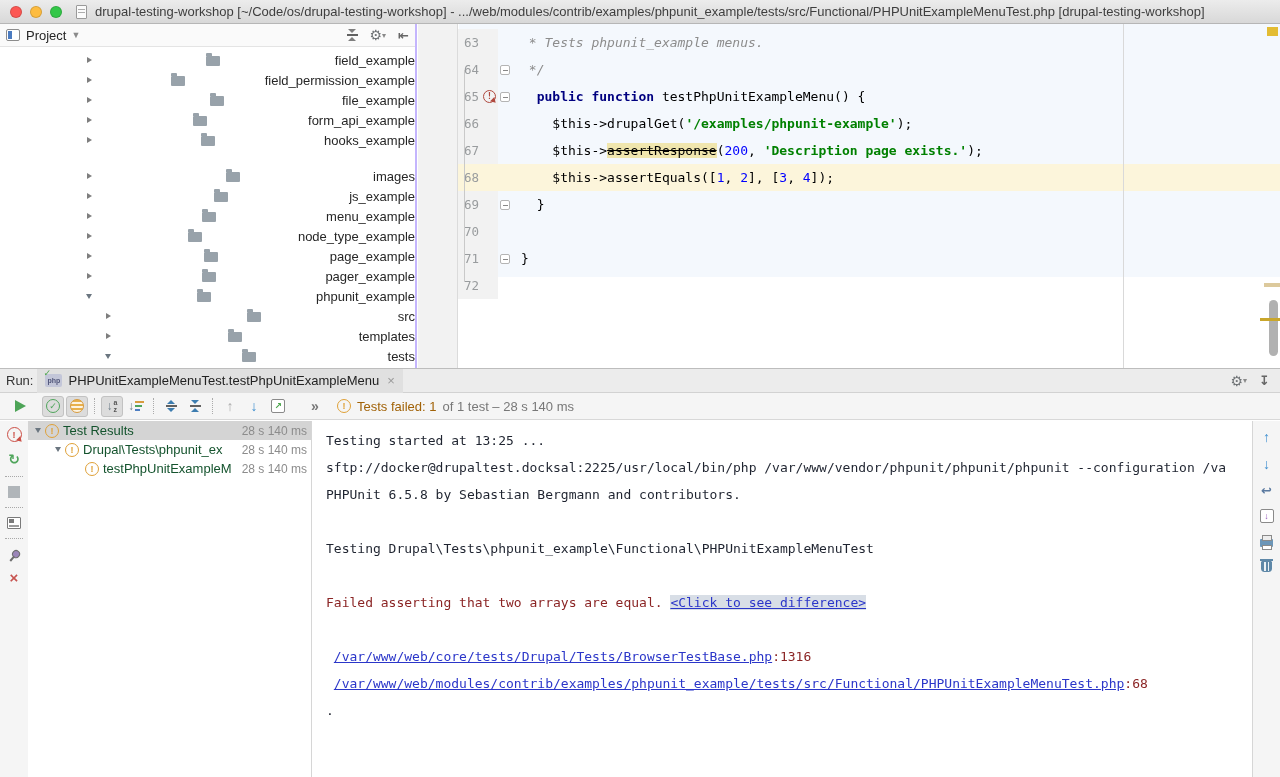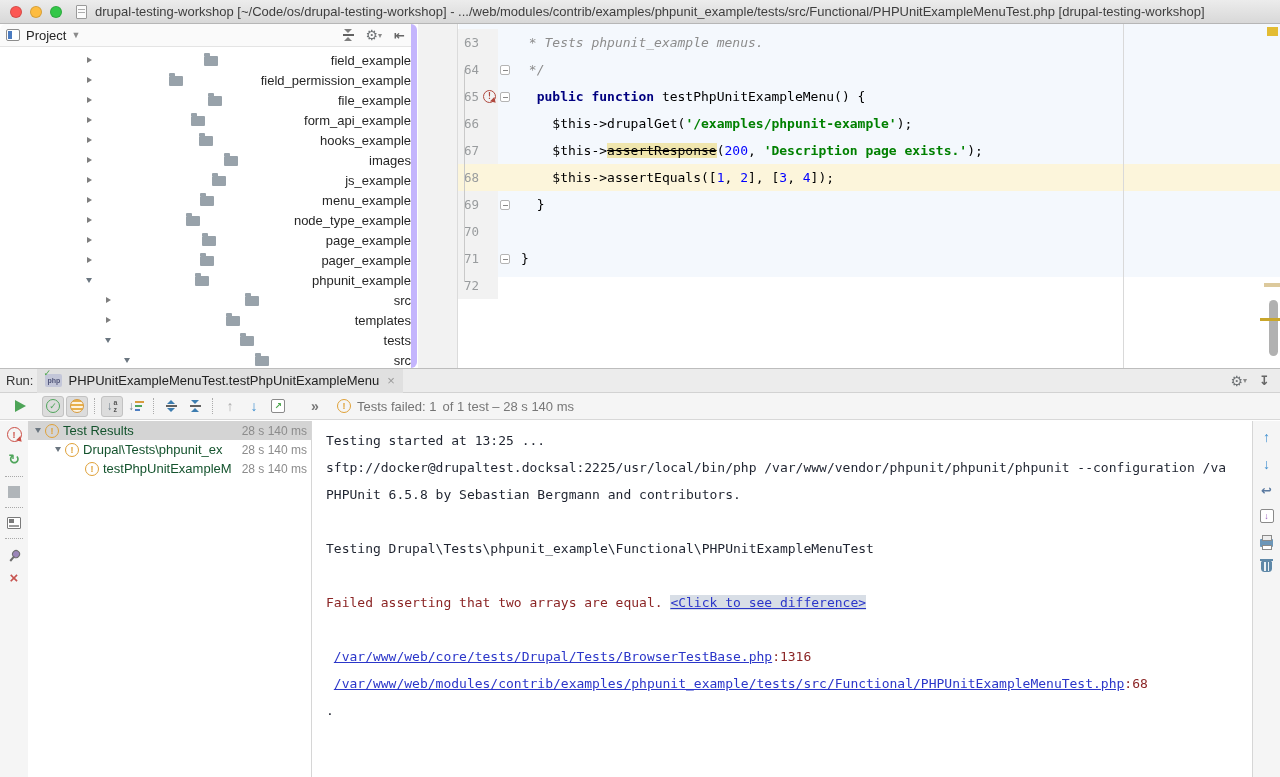--- a/index.html
+++ b/index.html
@@ -13,21 +13,21 @@
   .light { width:12px; height:12px; border-radius:50%; margin-left:8px; border:0.5px solid rgba(0,0,0,.15); }
   .l-red{ background:#FC5753; margin-left:10px;} .l-yel{background:#FDBC40;} .l-grn{background:#33C748;}
   .doc-ic { width:11px; height:14px; background:#FbFbFb; border:1px solid #9A9A9A; border-radius:1px;
     margin-left:14px; position:relative; }
   .doc-ic::after{ content:""; position:absolute; left:1px; top:3px; width:7px; height:6px;
     background:repeating-linear-gradient(#ADADAD 0 1px, transparent 1px 3px); }
   #title-text { margin-left:8px; color:#3E3E3E; white-space:nowrap; }
 
   
   #project-panel { position:absolute; left:0; top:24px; width:417px; height:344px;
-    background:#fff; border-right:6px solid #c4b5fd; overflow:hidden;border-radius:6px; }
+    background:#fff; border-right:2px solid #c4b5fd; overflow:hidden; }
   #project-header { height:23px; background:#FAFAFA; border-bottom:1px solid #E4E4E4;
     display:flex; align-items:center; padding:0 6px; }
   .proj-ic { width:14px; height:12px; border:1px solid #8C8C8C; border-radius:2px; background:#fff; position:relative; margin-right:6px;}
   .proj-ic::before{ content:""; position:absolute; left:1px; top:1px; width:4px; height:8px; background:#4B7BC0; }
   #project-header .hdr-title { color:#262626; }
   #project-header .caret { color:#8a8a8a; font-size:9px; margin-left:5px; }
   #project-header-icons { margin-left:auto; display:flex; align-items:center; gap:10px; }
   #project-tree { padding-top:3px; }
   .tree-row { height:20px; display:flex; align-items:center; white-space:nowrap;justify-content:space-between; }
   .tarr { width:10px; display:inline-flex; justify-content:center; margin-right:4px; }
@@ -101,21 +101,21 @@
   .vicon.gray .tu { border-bottom-color:#7E7E7E; } .vicon.gray .td { border-top-color:#7E7E7E; }
   .arrow-g { color:#ABABAB; font-weight:bold; font-size:14px; }
   .arrow-b { color:#3E8FD0; font-weight:bold; font-size:14px; }
   .ic-box { width:14px; height:14px; border:1px solid #8A8A8A; border-radius:2px; display:flex; align-items:center; justify-content:center; background:#fff; }
   .ic-box .g { color:#4CA64C; font-size:9px; font-weight:bold; }
   .ic-box .p { color:#9455B8; font-size:9px; font-weight:bold; }
   .more-ic { color:#777; font-weight:bold; font-size:14px; margin:0 8px; }
   .warn-ic { width:14px; height:14px; border-radius:50%; border:1.5px solid #DFA138; color:#DFA138;
     font-size:9px; font-weight:bold; display:inline-flex; align-items:center; justify-content:center; flex:0 0 14px; }
   #run-status { display:flex; align-items:center; gap:6px; margin-left:10px; }
-  .st-failed { color:#737373; }
+  .st-failed { color:#a16207; }
   .st-detail { color:#787878; }
 
   #run-content { position:absolute; left:0; top:52px; right:0; bottom:0; display:flex; }
   #left-strip { width:28px; background:#F5F5F5; display:flex; flex-direction:column; align-items:center; padding-top:6px; gap:9px; }
   .hsep { width:18px; border-top:1px dotted #A9A9A9; }
   .stop-ic { width:12px; height:12px; background:#B0B5B9; }
   .ic-layout { width:14px; height:12px; border:1px solid #7A7A7A; border-radius:1px; position:relative; background:#fff;}
   .ic-layout::before { content:""; position:absolute; left:1px; top:1px; width:5px; height:4px; background:#7A7A7A; }
   .ic-layout::after { content:""; position:absolute; left:1px; bottom:1px; right:1px; height:2px; background:#9C9C9C; }
   .ic-pin { width:14px; height:14px; position:relative; transform:rotate(40deg); }
@@ -204,21 +204,21 @@
       <div class="tree-row" style="padding-left: 84px;">
         <span class="tarr c"></span>
         <span class="folder-ic"></span>
         <span class="tree-label">form_api_example</span>
       </div>
       <div class="tree-row" style="padding-left: 84px;">
         <span class="tarr c"></span>
         <span class="folder-ic"></span>
         <span class="tree-label">hooks_example</span>
       </div>
-      <div class="tree-row" style="padding-left: 84px;">
+      <div class="tree-row" style="padding-left: 84px; margin-top: 16px;">
         <span class="tarr c"></span>
         <span class="folder-ic"></span>
         <span class="tree-label">images</span>
       </div>
       <div class="tree-row" style="padding-left: 84px;">
         <span class="tarr c"></span>
         <span class="folder-ic"></span>
         <span class="tree-label">js_example</span>
       </div>
       <div class="tree-row" style="padding-left: 84px;">

